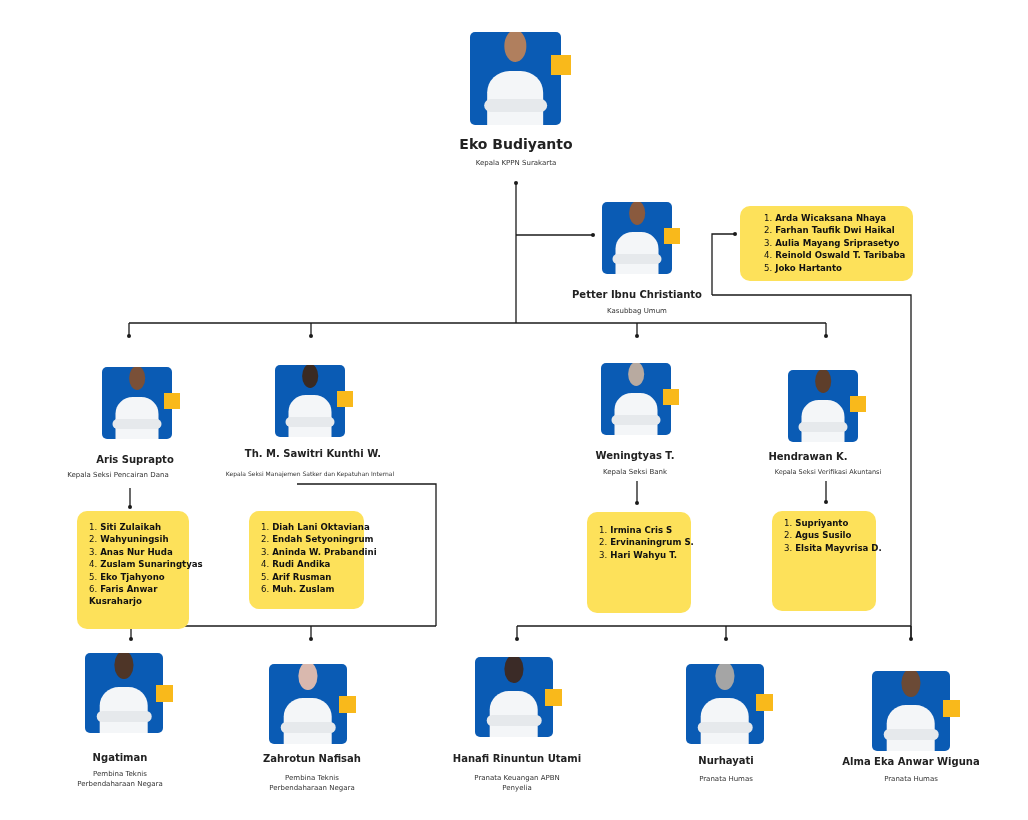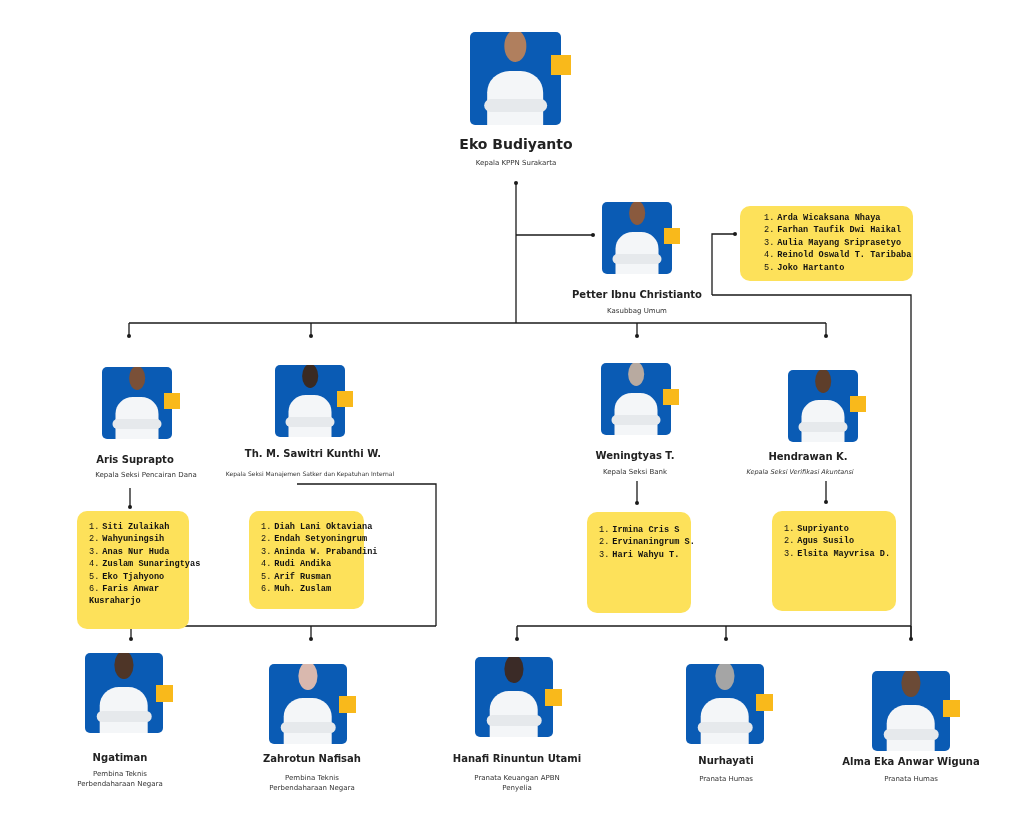--- a/index.html
+++ b/index.html
@@ -9,21 +9,21 @@
   .photo{position:absolute;background:#0a5bb4;border-radius:5px;overflow:hidden;}
   .photo .person{position:absolute;left:50%;bottom:0;transform:translateX(-50%);width:70%;height:100%;}
   .photo .shirt{position:absolute;left:6%;right:6%;bottom:0;height:58%;background:#f4f6f8;border-radius:40% 40% 0 0;}
   .photo .arms{position:absolute;left:0;right:0;bottom:14%;height:14%;background:#e6e9ec;border-radius:10px;}
   .photo .head{position:absolute;left:50%;top:-2%;transform:translateX(-50%);width:34%;height:34%;border-radius:50%;}
   .accent{position:absolute;background:#f9b91b;}
   .name{position:absolute;font-weight:bold;text-align:center;white-space:nowrap;font-size:10px;color:#222;}
   .role{position:absolute;text-align:center;font-size:7px;color:#333;line-height:10px;white-space:nowrap;}
   .box{position:absolute;background:#fde15a;border-radius:10px;box-sizing:border-box;padding:10px 6px 8px 12px;}
   .box ol{margin:0;padding:0;list-style:none;}
-  .box li{font-size:8.6px;line-height:12.4px;font-weight:bold;color:#111;white-space:nowrap;font-family:Liberation Mono, monospace;}
+  .box li{font-size:8.6px;line-height:12.4px;font-weight:bold;color:#111;white-space:nowrap;}
   .box li .num{font-weight:normal;margin-right:3px;}
 </style>
 </head>
 <body>
 
 <svg id="lines" viewBox="0 0 1028 820">
   <g stroke="#1a1a1a" stroke-width="1.3" fill="none">
 
     <path d="M516 183 V323"></path>
     <path d="M516 235 H593"></path>
@@ -108,21 +108,21 @@
 <div class="card">
   <div class="photo" style="left:102px;top:367px;width:70px;height:72px;">
     <div class="person">
         <div class="shirt"></div>
         <div class="arms"></div>
         <div class="head" style="background:#7a5038;"></div>
       </div>
   </div>
   <div class="accent" style="left:164px;top:393px;width:16px;height:16px;"></div>
   <div class="name" style="left:60px;top:454px;width:150px;">Aris Suprapto</div>
-  <div class="role" style="left:56px;top:470px;width:180px;">Kepala Seksi Pencairan Dana</div>
+  <div class="role" style="left:28px;top:470px;width:180px;">Kepala Seksi Pencairan Dana</div>
 </div>
 <div class="box" style="left:77px;top:511px;width:112px;height:118px;">
   <ol>
     <li><span class="num">1.</span><span>Siti Zulaikah</span></li>
     <li><span class="num">2.</span><span>Wahyuningsih</span></li>
     <li><span class="num">3.</span><span>Anas Nur Huda</span></li>
     <li><span class="num">4.</span><span>Zuslam Sunaringtyas</span></li>
     <li><span class="num">5.</span><span>Eko Tjahyono</span></li>
     <li style="white-space:normal;width:80px;"><span class="num">6.</span><span>Faris Anwar Kusraharjo</span></li>
   </ol>
@@ -174,23 +174,23 @@
 <div class="card">
   <div class="photo" style="left:788px;top:370px;width:70px;height:72px;">
     <div class="person">
         <div class="shirt"></div>
         <div class="arms"></div>
         <div class="head" style="background:#5e3e2a;"></div>
       </div>
   </div>
   <div class="accent" style="left:850px;top:396px;width:16px;height:16px;"></div>
   <div class="name" style="left:728px;top:451px;width:160px;">Hendrawan K.</div>
-  <div class="role" style="left:710px;top:467px;width:180px;font-size:6.5px;font-style:italic;">Kepala Seksi Verifikasi Akuntansi</div>
-</div>
-<div class="box" style="left:772px;top:511px;width:124px;height:100px;padding-top:12px;">
+  <div class="role" style="left:738px;top:467px;width:180px;font-size:6.5px;">Kepala Seksi Verifikasi Akuntansi</div>
+</div>
+<div class="box" style="left:772px;top:511px;width:104px;height:100px;padding-top:6px;">
   <ol>
     <li><span class="num">1.</span><span>Supriyanto</span></li>
     <li><span class="num">2.</span><span>Agus Susilo</span></li>
     <li><span class="num">3.</span><span>Elsita Mayvrisa D.</span></li>
   </ol>
 </div>
 
 <div class="card">
   <div class="photo" style="left:85px;top:653px;width:78px;height:80px;">
     <div class="person">

